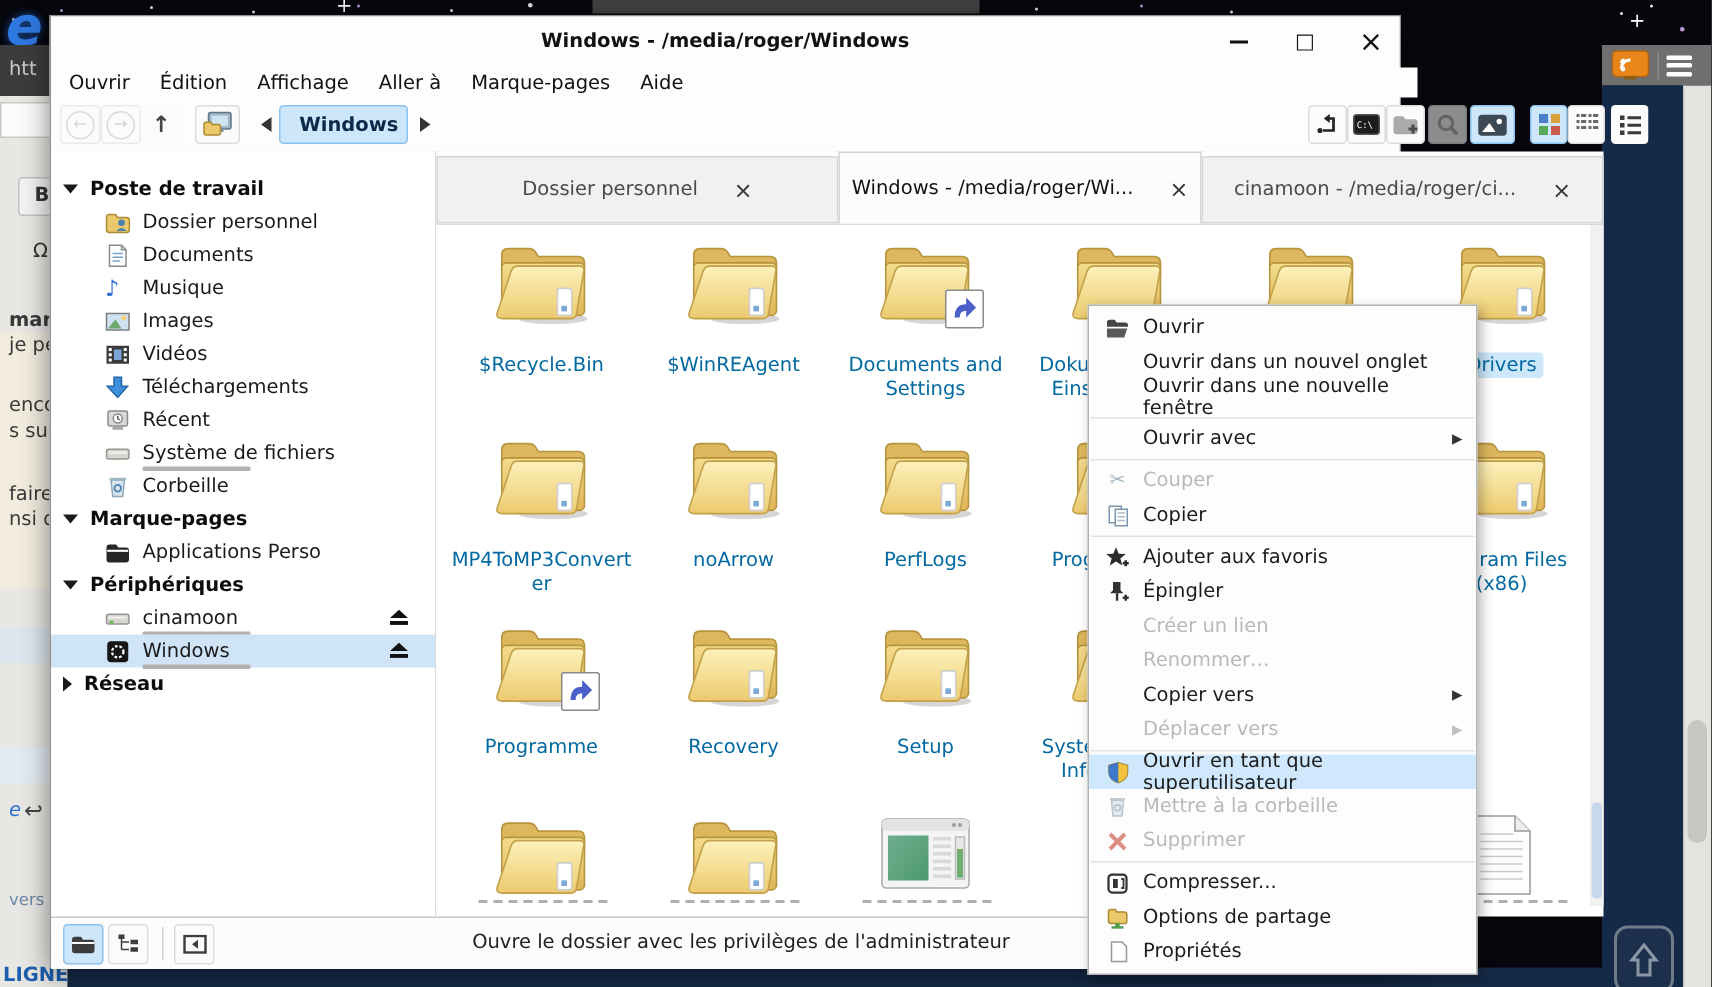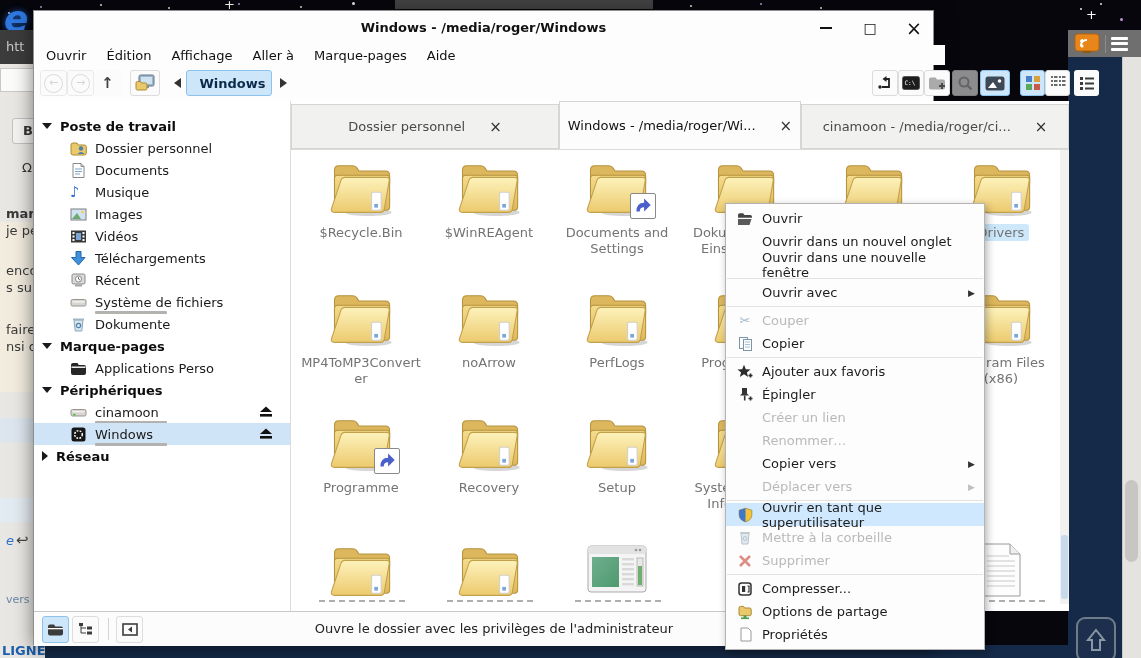--- a/index.html
+++ b/index.html
@@ -78,21 +78,21 @@
 
   
   .view{position:absolute;left:257px;top:90px;width:778px;height:510px;background:#fff;}
   .tab{position:absolute;top:3px;height:45px;box-sizing:border-box;background:#f1f1ef;border:1px solid #d6d6d4;
        font-size:13px;color:#4a4a4a;display:flex;align-items:center;justify-content:center;gap:14px;}
   .tab .tclose{font-size:15px;color:#333;margin-left:10px;}
   .tab.activetab{top:0;height:48px;background:#fcfcfc;border-bottom:none;color:#111;z-index:2;}
   .files{position:absolute;left:0;top:48px;width:778px;height:454px;border-top:1px solid #dadada;overflow:hidden;background:#fff;}
   .cell{position:absolute;width:124px;text-align:center;}
   .cell .ficon{position:relative;width:70px;height:62px;margin:0 auto;}
-  .cell .flabel{margin-top:6px;font-size:13px;line-height:16px;color:#737373;word-wrap:break-word;}
+  .cell .flabel{margin-top:17px;font-size:13px;line-height:16px;color:#0369a1;word-wrap:break-word;}
   .flabel .selspan{background:#cde8fb;border-radius:3px;padding:1px 5px;}
   .shortcut{position:absolute;right:-4px;bottom:0;width:24px;height:24px;background:#fff;border:1px solid #8a8a8a;border-radius:2px;}
   .clipdash{position:absolute;width:86px;height:0;border-top:2px dashed #9a9a9a;opacity:.8;}
   .vscroll{position:absolute;right:0;top:0;width:9px;height:454px;background:#f2f1ef;}
   .vthumb{position:absolute;left:1px;top:385px;width:7px;height:64px;background:#c8d9ec;border-radius:3px;}
 
   
   .statusbar{position:absolute;left:0;top:600px;width:100%;height:35px;background:#fcfcfc;border-top:1px solid #c9c9c9;box-sizing:border-box;}
   .sbtn{position:absolute;top:4px;width:27px;height:27px;box-sizing:border-box;border:1px solid #ddd;border-radius:3px;
         background:#fbfbfb;display:flex;align-items:center;justify-content:center;}
@@ -413,21 +413,21 @@
         </svg>
           <span class="slabel">Système de fichiers<span class="ubar"></span></span>
         </div>
 
       <div class="srow sitem">
         <svg class="sic" viewBox="0 0 17 17">
           <path d="M4 4 h9 l-1.2 11 H5.2 Z" fill="#d6e4ec" stroke="#8fa7b8"></path>
           <rect x="3" y="2.5" width="11" height="1.6" fill="#9fb6c4"></rect>
           <circle cx="8.5" cy="9.5" r="2.2" fill="none" stroke="#4d85b5" stroke-width="1.2"></circle>
         </svg>
-          <span class="slabel">Dokumente</span>
+          <span class="slabel">Corbeille</span>
         </div>
 
       <div class="srow shead">
           <span class="tri down"></span>
           <span>Marque-pages</span>
         </div>
 
       <div class="srow sitem">
         <svg class="sic" viewBox="0 0 17 17">
           <path d="M1 5 q0-2 2-2 h4.5 l1.3 2 h5.2 q2 0 2 2 v6 q0 2-2 2 H3 q-2 0-2-2 Z" fill="#262626"></path>

